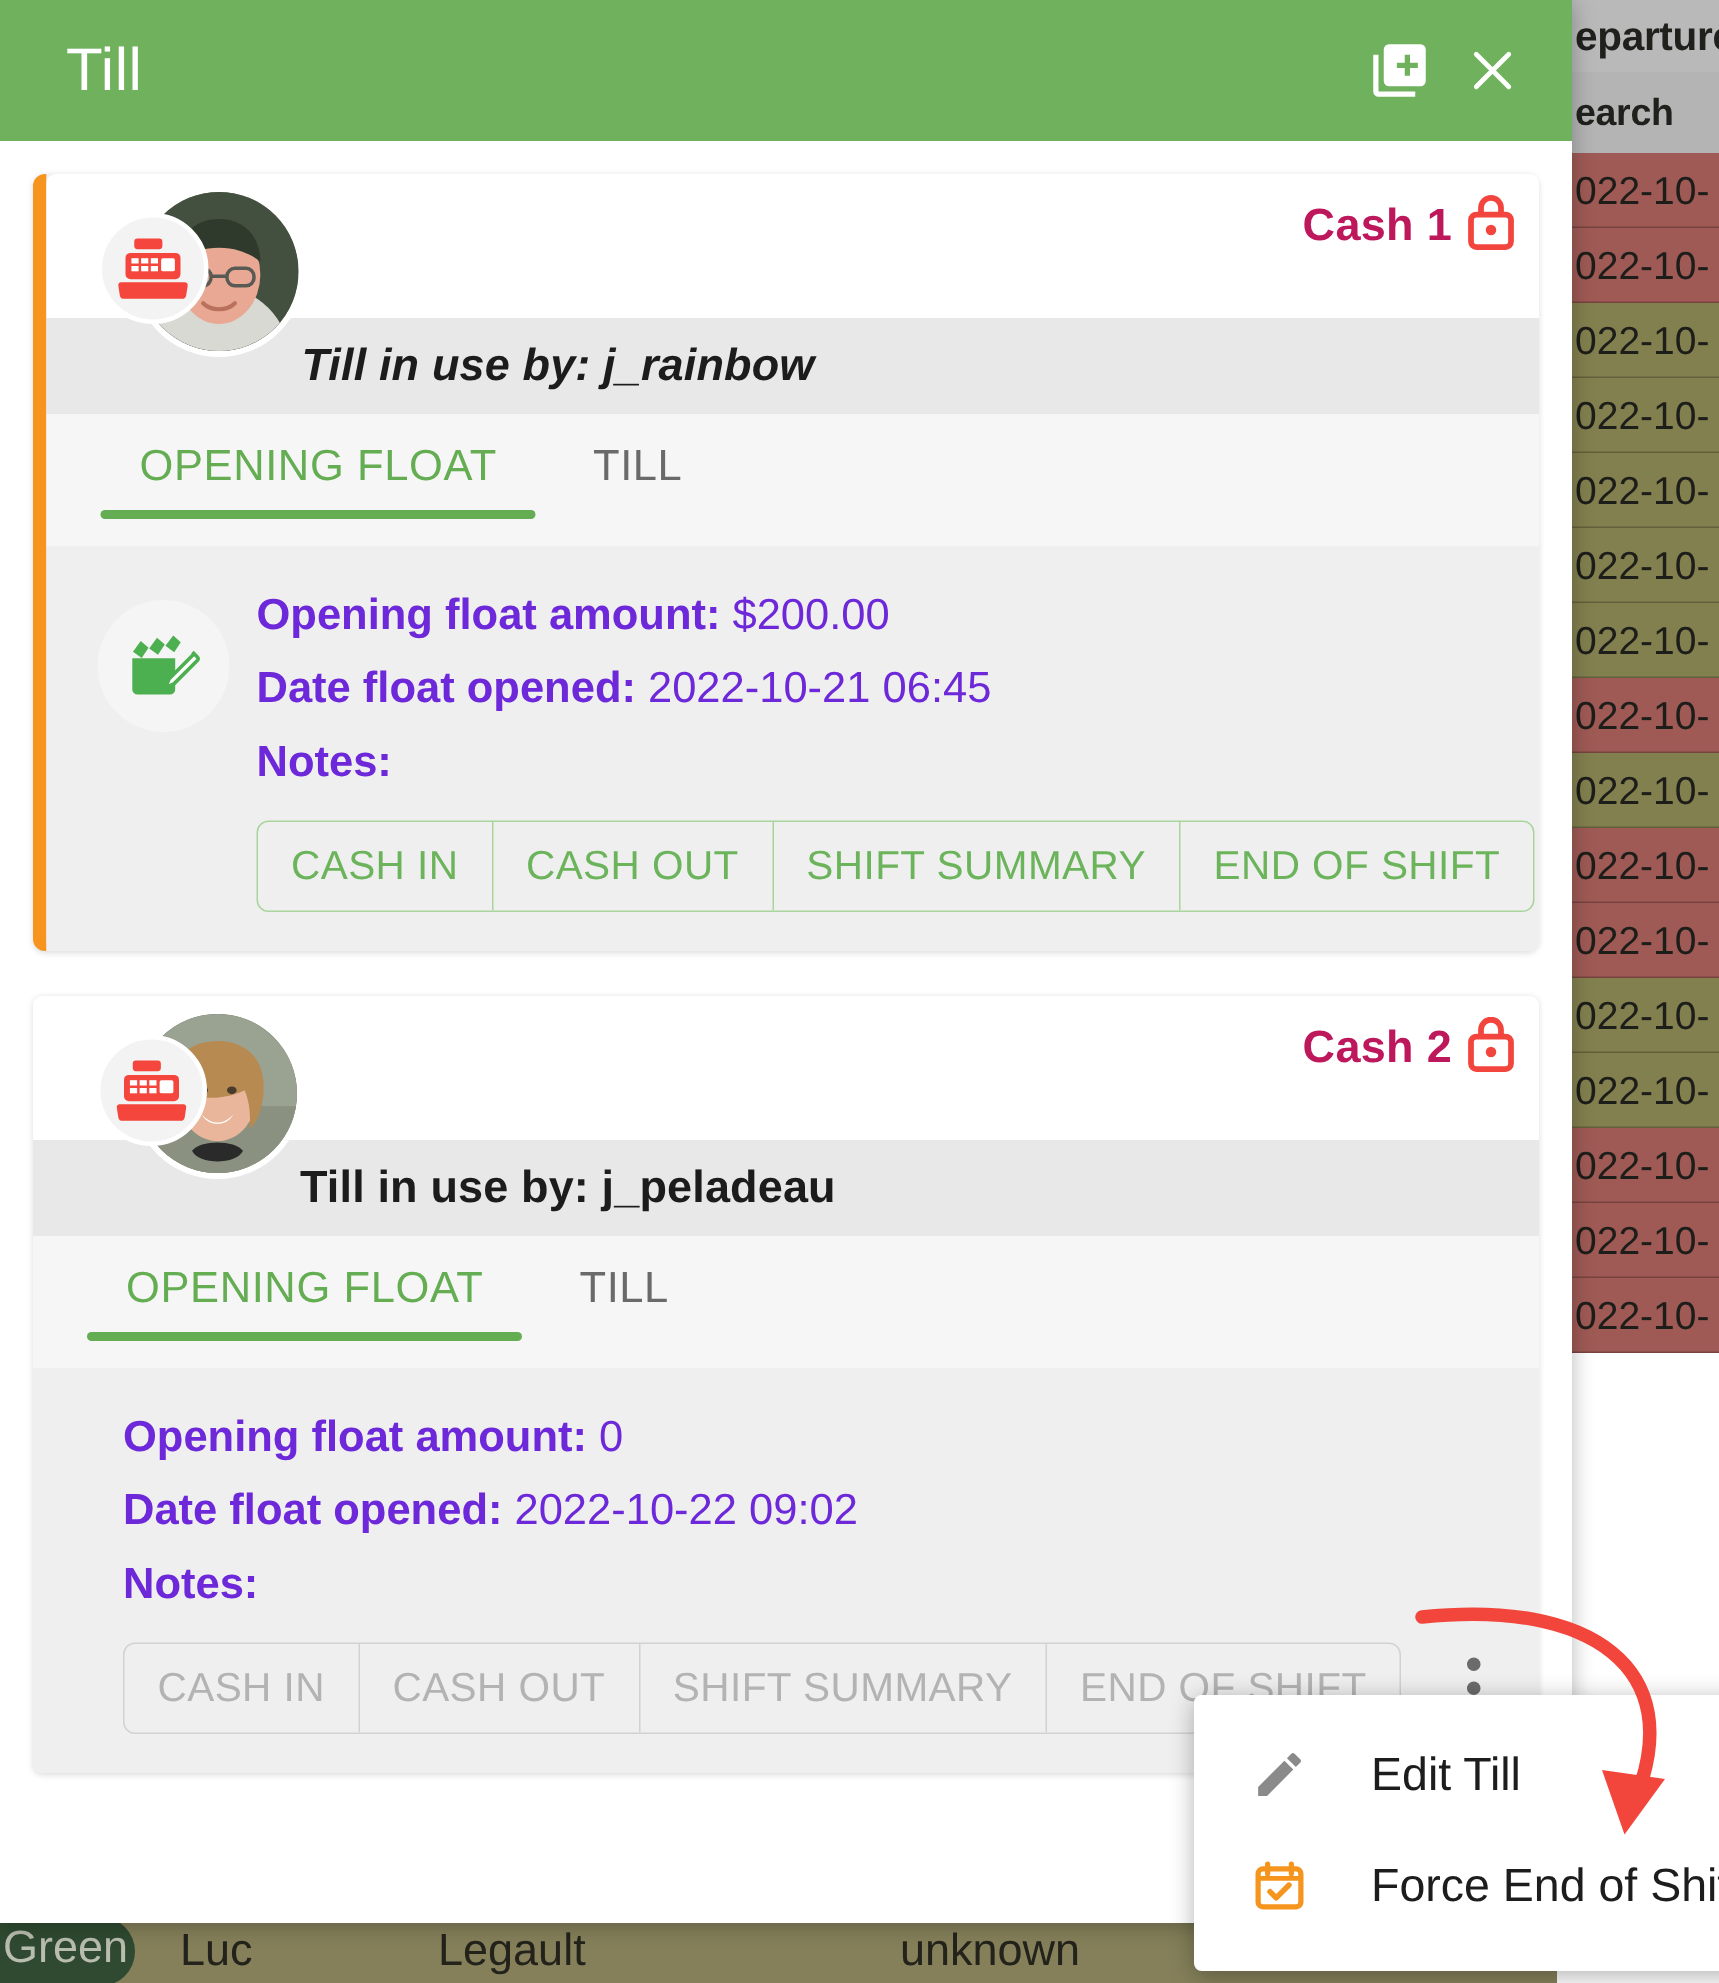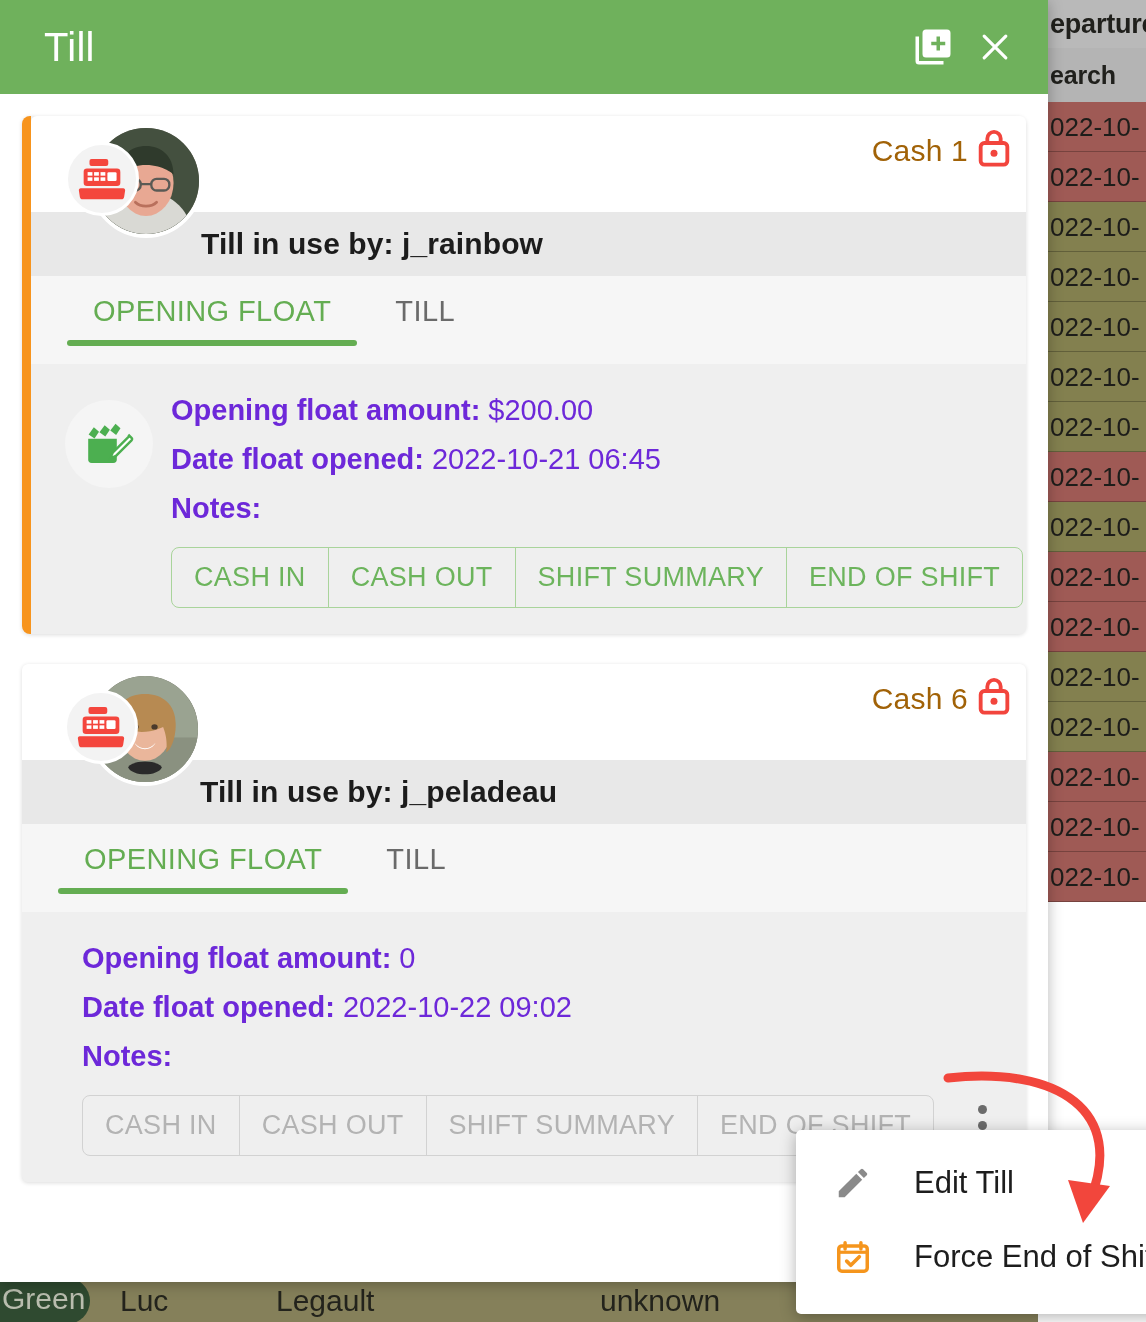--- a/index.html
+++ b/index.html
@@ -116,40 +116,40 @@
   .till-card.active { border-left: 9px solid #f7941d; border-radius: 8px; }
 
   .card-toprow {
     position: relative;
     height: 96px;
     background: #ffffff;
     border-radius: 6px 6px 0 0;
   }
   .cash-label {
     position: absolute; right: 58px; top: 18px;
-    color: #a16207; font-size: 30px; font-weight: normal;
+    color: #be185d; font-size: 30px; font-weight: bold;
     letter-spacing: .2px;
   }
   .lock-icon {
     position: absolute; right: 12px; top: 10px;
     width: 40px; height: 44px;
   }
 
   .card-userbar {
     position: relative;
     background: #e8e8e8;
     height: 64px;
     display: flex; align-items: center;
   }
   .card-userbar .username {
     font-size: 30px; font-weight: bold; color: #1c1c1c;
     margin-left: 178px;
     letter-spacing: .1px;
   }
-  .till-card.active .card-userbar .username { margin-left: 170px; }
+  .till-card.active .card-userbar .username { margin-left: 170px; font-style: italic; }
 
   .avatar-wrap {
     position: absolute;
     left: 52px; top: 8px;
     width: 114px; height: 114px;
     z-index: 5;
   }
   .till-card.active .avatar-wrap { left: 44px; }
   .avatar {
     position: absolute; left: 14px; top: 0;
@@ -324,21 +324,21 @@
           <div class="bg-row red">022-10-</div>
           <div class="bg-row red">022-10-</div>
           <div class="bg-row red">022-10-</div>
         </div>
     </div>
     <div id="bg-bottom-bar">
       <div id="bg-green-badge">
         <span>Green</span>
       </div>
       <div class="cellname" style="left:120px">Luc</div>
-      <div class="cellname" style="left:276px">Legault</div>
+      <div class="cellname" style="left:292px">Legault</div>
       <div class="cellname" style="left:600px">unknown</div>
     </div>
     <div id="bg-scroll-edge"></div>
   </div>
 
   <div id="dialog">
 
     <div id="dialog-header">
       <div id="dialog-title">Till</div>
 
@@ -425,21 +425,21 @@
                       <button class="grp-btn">END OF SHIFT</button>
                     </div>
                     <div class="kebab"></div>
                   </div>
                 </div>
               </div>
             </div>
           </div>
           <div class="till-card">
             <div class="card-toprow">
-              <div class="cash-label">Cash 6</div>
+              <div class="cash-label">Cash 2</div>
               <div class="lock-icon"><svg width="40" height="44" viewBox="0 0 24 26" aria-hidden="true">
                   <rect x="4" y="10" width="16" height="13" rx="2.2" fill="none" stroke="#f2453d" stroke-width="2.3"></rect>
                   <path d="M8 10V7.3A4 4 0 0 1 16 7.3V10" fill="none" stroke="#f2453d" stroke-width="2.3"></path>
                   <circle cx="12" cy="16.2" r="2.1" fill="#f2453d"></circle>
                 </svg></div>
               <div class="avatar-wrap">
                 <div class="avatar">
                   <svg class="ph" viewBox="0 0 100 100" preserveAspectRatio="xMidYMid slice" aria-hidden="true">
                     <rect width="100" height="100" fill="#9aa391"></rect>
                     <rect y="58" width="100" height="42" fill="#8a9180"></rect>

